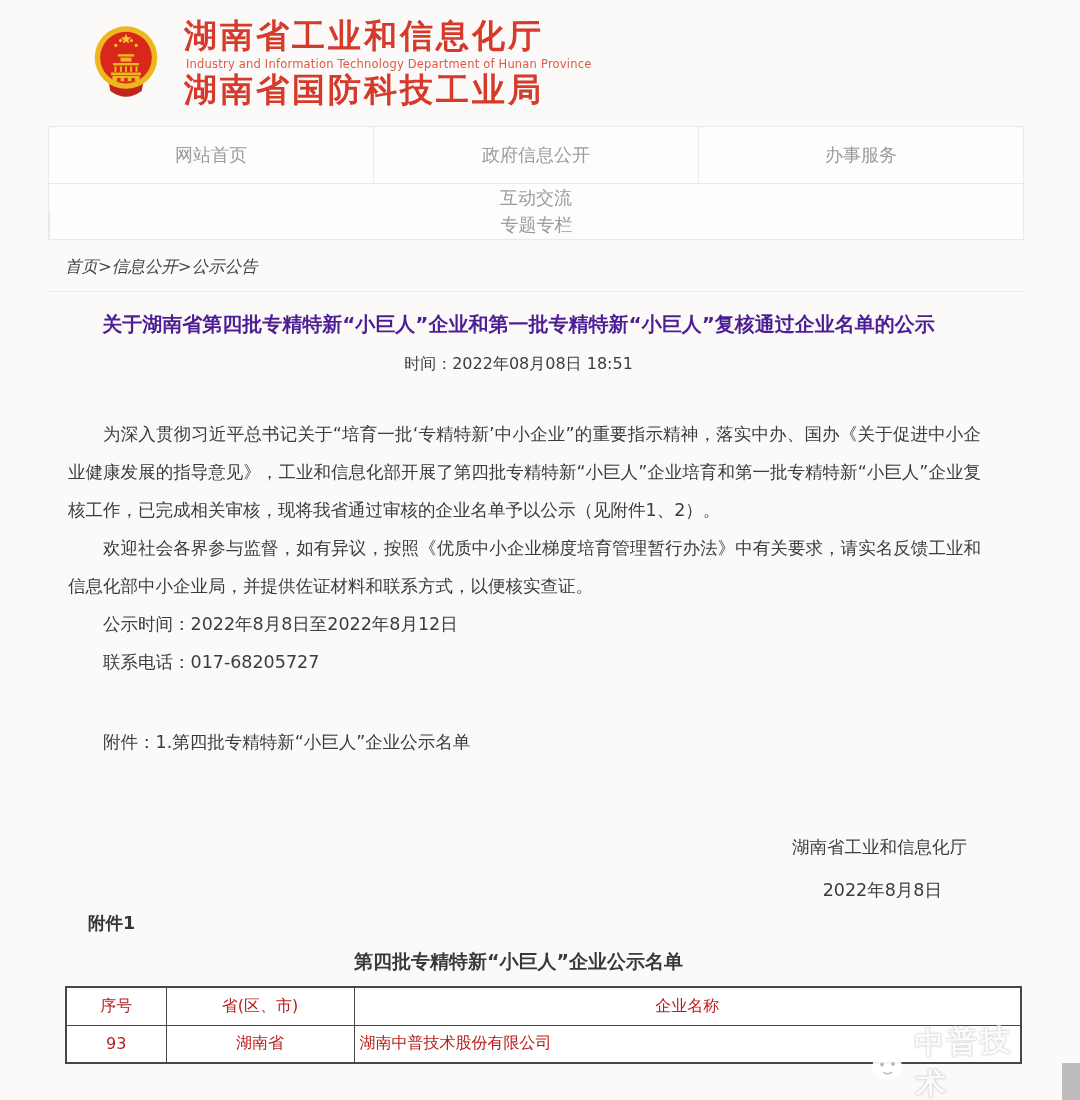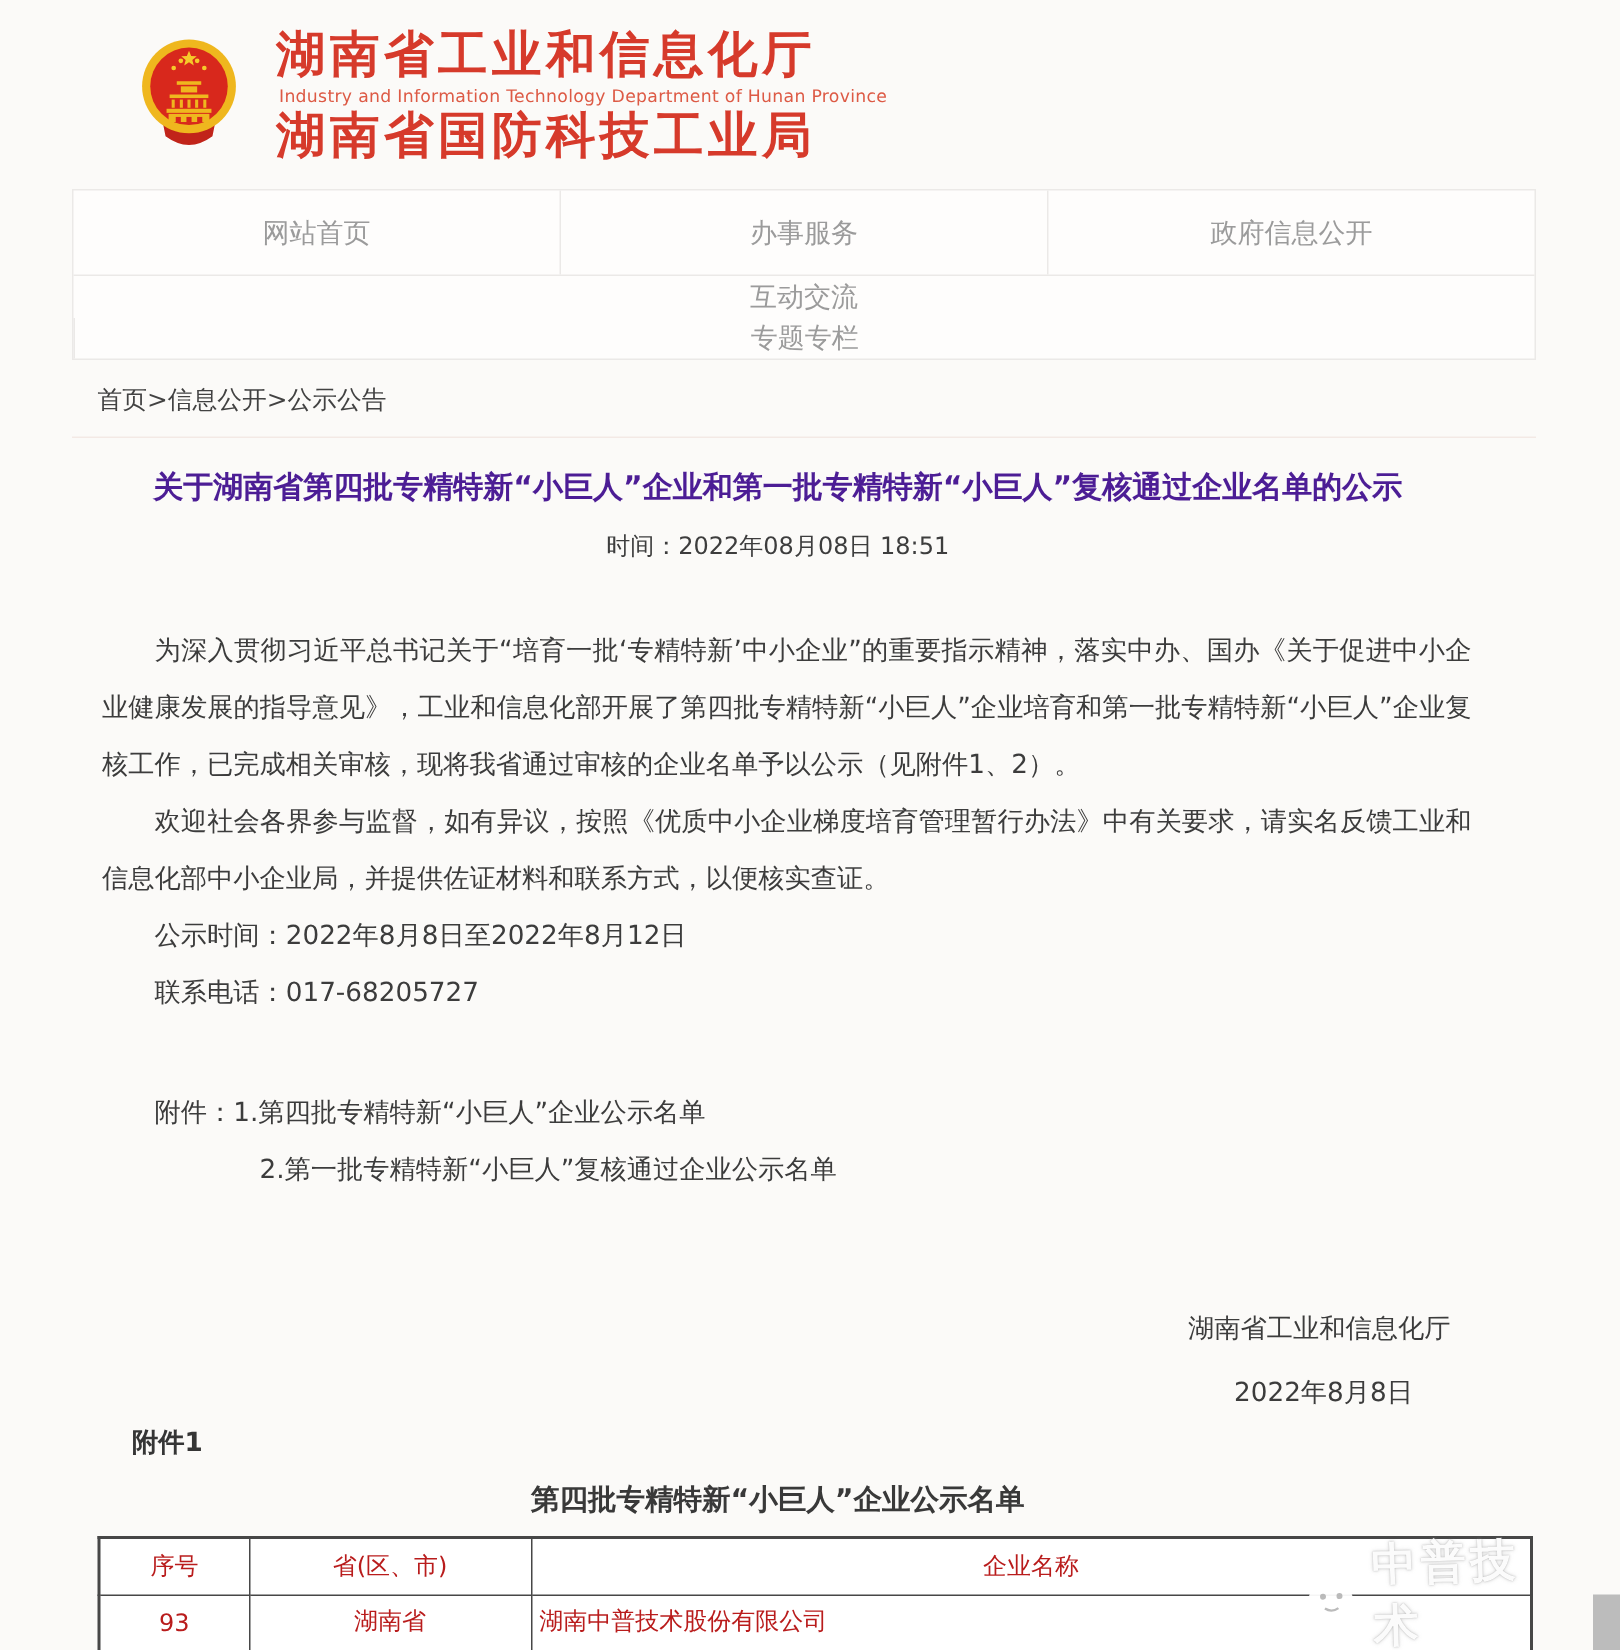--- a/index.html
+++ b/index.html
@@ -25,21 +25,21 @@
   .nav-cell { display: flex; align-items: center; justify-content: center;
               font-size: 18px; color: #9b9b9b; cursor: pointer; }
   .nav-cell + .nav-cell { border-left: 1px solid #ebe9e7; }
   .r1 .nav-cell { flex: 1; }
   .r2 .nav-cell:first-child { flex: 0 0 50.5%; }
   .r2 .nav-cell:last-child { flex: 1; }
 
   
   .crumb-band { margin-left: 48px; width: 976px; padding: 16px 0 13px 17px;
                 border-bottom: 1px solid #f3e9e5; font-size: 16.5px; color: #424242; }
-  .crumb-band span { cursor: pointer; }
+  .crumb-band span { cursor: pointer; font-style: italic; }
 
   
   .doc-title { margin: 19px 58px 0; text-align: center;
                font-size: 20px; font-weight: 700; color: #4c1d95; }
   .doc-time { margin-top: 16px; text-align: center; font-size: 16px; color: #3d3d3d; }
 
   
   .article { margin: 40px 56px 0 68px; font-size: 17.5px; line-height: 38px;
              color: #3c3c3c; text-align: justify; }
   .article p { margin: 0; text-indent: 2em; }
@@ -105,22 +105,22 @@
     <div class="org">
       <div class="org-cn">湖南省工业和信息化厅</div>
       <div class="org-en">Industry and Information Technology Department of Hunan Province</div>
       <div class="org-cn">湖南省国防科技工业局</div>
     </div>
   </div>
 
   <div class="nav">
     <div class="nav-row r1">
       <div class="nav-cell">网站首页</div>
+      <div class="nav-cell">政府信息公开</div>
       <div class="nav-cell">办事服务</div>
-      <div class="nav-cell">政府信息公开</div>
     </div>
     <div class="nav-row r2">
       <div class="nav-cell">互动交流</div>
       <div class="nav-cell">专题专栏</div>
     </div>
   </div>
 
   <div class="crumb-band">
     <span>首页&gt;信息公开&gt;公示公告</span>
   </div>
@@ -131,23 +131,20 @@
   <div class="article">
     <p>为深入贯彻习近平总书记关于“培育一批‘专精特新’中小企业”的重要指示精神，落实中办、国办《关于促进中小企业健康发展的指导意见》，工业和信息化部开展了第四批专精特新“小巨人”企业培育和第一批专精特新“小巨人”企业复核工作，已完成相关审核，现将我省通过审核的企业名单予以公示（见附件1、2）。</p>
     <p>欢迎社会各界参与监督，如有异议，按照《优质中小企业梯度培育管理暂行办法》中有关要求，请实名反馈工业和信息化部中小企业局，并提供佐证材料和联系方式，以便核实查证。</p>
     <p>公示时间：2022年8月8日至2022年8月12日</p>
     <p>联系电话：017-68205727</p>
   </div>
 
   <div class="attach">
     <div class="attach-line1">
       <span>附件：</span><span>1.第四批专精特新“小巨人”企业公示名单</span>
-    </div>
-    <div class="attach-line2">
-      <span>2.第一批专精特新“小巨人”复核通过企业公示名单</span>
     </div>
   </div>
 
   <div class="sign">湖南省工业和信息化厅</div>
   <div class="sign sign-date">2022年8月8日</div>
 
   <div class="appendix-label">附件1</div>
   <div class="table-title">第四批专精特新“小巨人”企业公示名单</div>
 
   <table class="roster">

